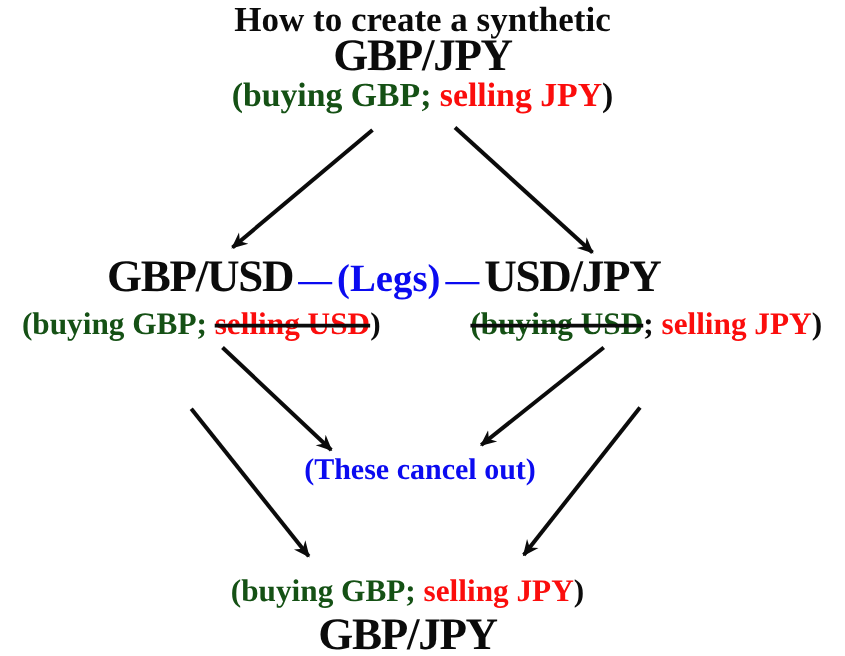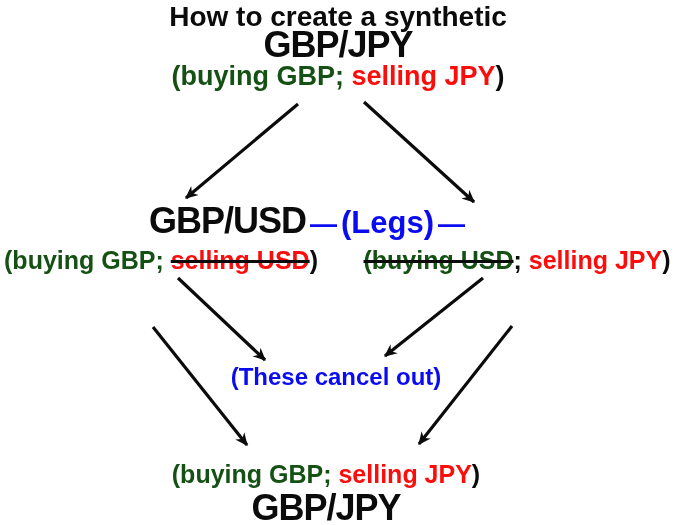--- a/index.html
+++ b/index.html
@@ -1,21 +1,21 @@
 <!DOCTYPE html>
 <html style="--background: #ffffff; --black: #0b0b0b; --green: #155115; --red: #fb0d0c; --blue: #0b0bf0;"><head>
 <meta charset="utf-8">
 <style>
   html, body { margin: 0; padding: 0; background: #ffffff; }
   .canvas {
     position: relative;
     width: 676px;
     height: 525px;
     background: var(--background, #ffffff);
-    font-family: Liberation Sans, sans-serif;
+    font-family: Liberation Serif, serif;
     font-weight: bold;
     overflow: hidden;
   }
   .arrow-layer {
     position: absolute;
     left: 0; top: 0;
     width: 676px; height: 525px;
   }
   .arrow-layer line { stroke: var(--black, #0b0b0b); stroke-width: 3.2; }
   .line {
@@ -71,20 +71,21 @@
 
   <div class="line pair-top">GBP/JPY</div>
 
   <div class="line ann-top"><span style="color: rgb(21, 81, 21);">(buying GBP;</span><span style="color: rgb(251, 13, 12);"> selling JPY</span><span style="color: rgb(11, 11, 11);">)</span></div>
 
   <div class="legs-row">
     <span class="pair-name">GBP/USD</span>
     <span class="dash">—</span>
     <span class="legs-label">(Legs)</span>
     <span class="dash">—</span>
+    <span class="pair-name">USD/JPY</span>
   </div>
 
   <div class="line ann-left"><span style="color: rgb(21, 81, 21);">(buying GBP;</span><span style="color: rgb(11, 11, 11);"> </span><span class="strike" style="color: rgb(251, 13, 12);">selling USD</span><span style="color: rgb(11, 11, 11);">)</span></div>
 
   <div class="line cancel">(These cancel out)</div>
 
   <div class="line ann-right"><span class="strike" style="color: rgb(21, 81, 21);">(buying USD</span><span style="color: rgb(11, 11, 11);">; </span><span style="color: rgb(251, 13, 12);">selling JPY</span><span style="color: rgb(11, 11, 11);">)</span></div>
 
   <div class="line ann-bottom"><span style="color: rgb(21, 81, 21);">(buying GBP;</span><span style="color: rgb(251, 13, 12);"> selling JPY</span><span style="color: rgb(11, 11, 11);">)</span></div>
 

